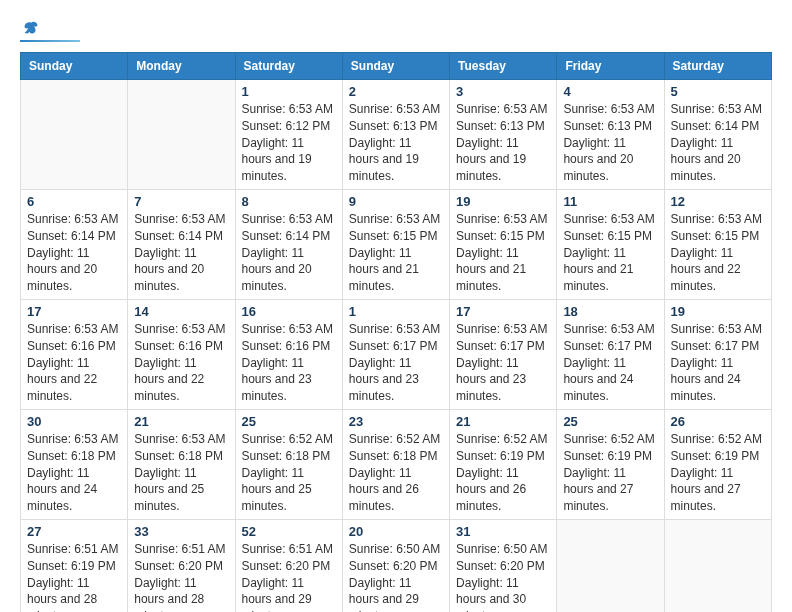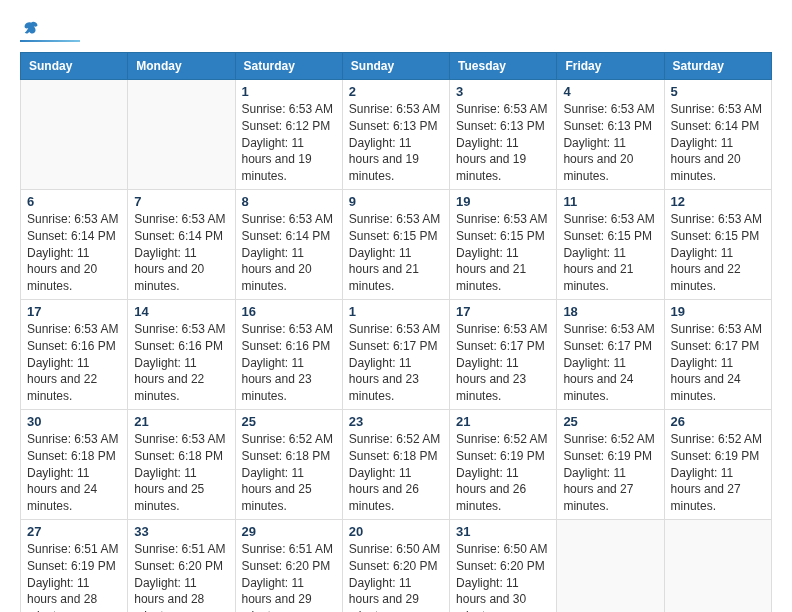--- a/index.html
+++ b/index.html
@@ -226,21 +226,21 @@
       <tr>
         <td>
           <span class="day-num">27</span>
           <div class="day-info">Sunrise: 6:51 AM<br>Sunset: 6:19 PM<br>Daylight: 11 hours and 28 minutes.</div>
         </td>
         <td>
           <span class="day-num">33</span>
           <div class="day-info">Sunrise: 6:51 AM<br>Sunset: 6:20 PM<br>Daylight: 11 hours and 28 minutes.</div>
         </td>
         <td>
-          <span class="day-num">29</span>
+          <span class="day-num">52</span>
           <div class="day-info">Sunrise: 6:51 AM<br>Sunset: 6:20 PM<br>Daylight: 11 hours and 29 minutes.</div>
         </td>
         <td>
           <span class="day-num">20</span>
           <div class="day-info">Sunrise: 6:50 AM<br>Sunset: 6:20 PM<br>Daylight: 11 hours and 29 minutes.</div>
         </td>
         <td>
           <span class="day-num">31</span>
           <div class="day-info">Sunrise: 6:50 AM<br>Sunset: 6:20 PM<br>Daylight: 11 hours and 30 minutes.</div>
         </td>

